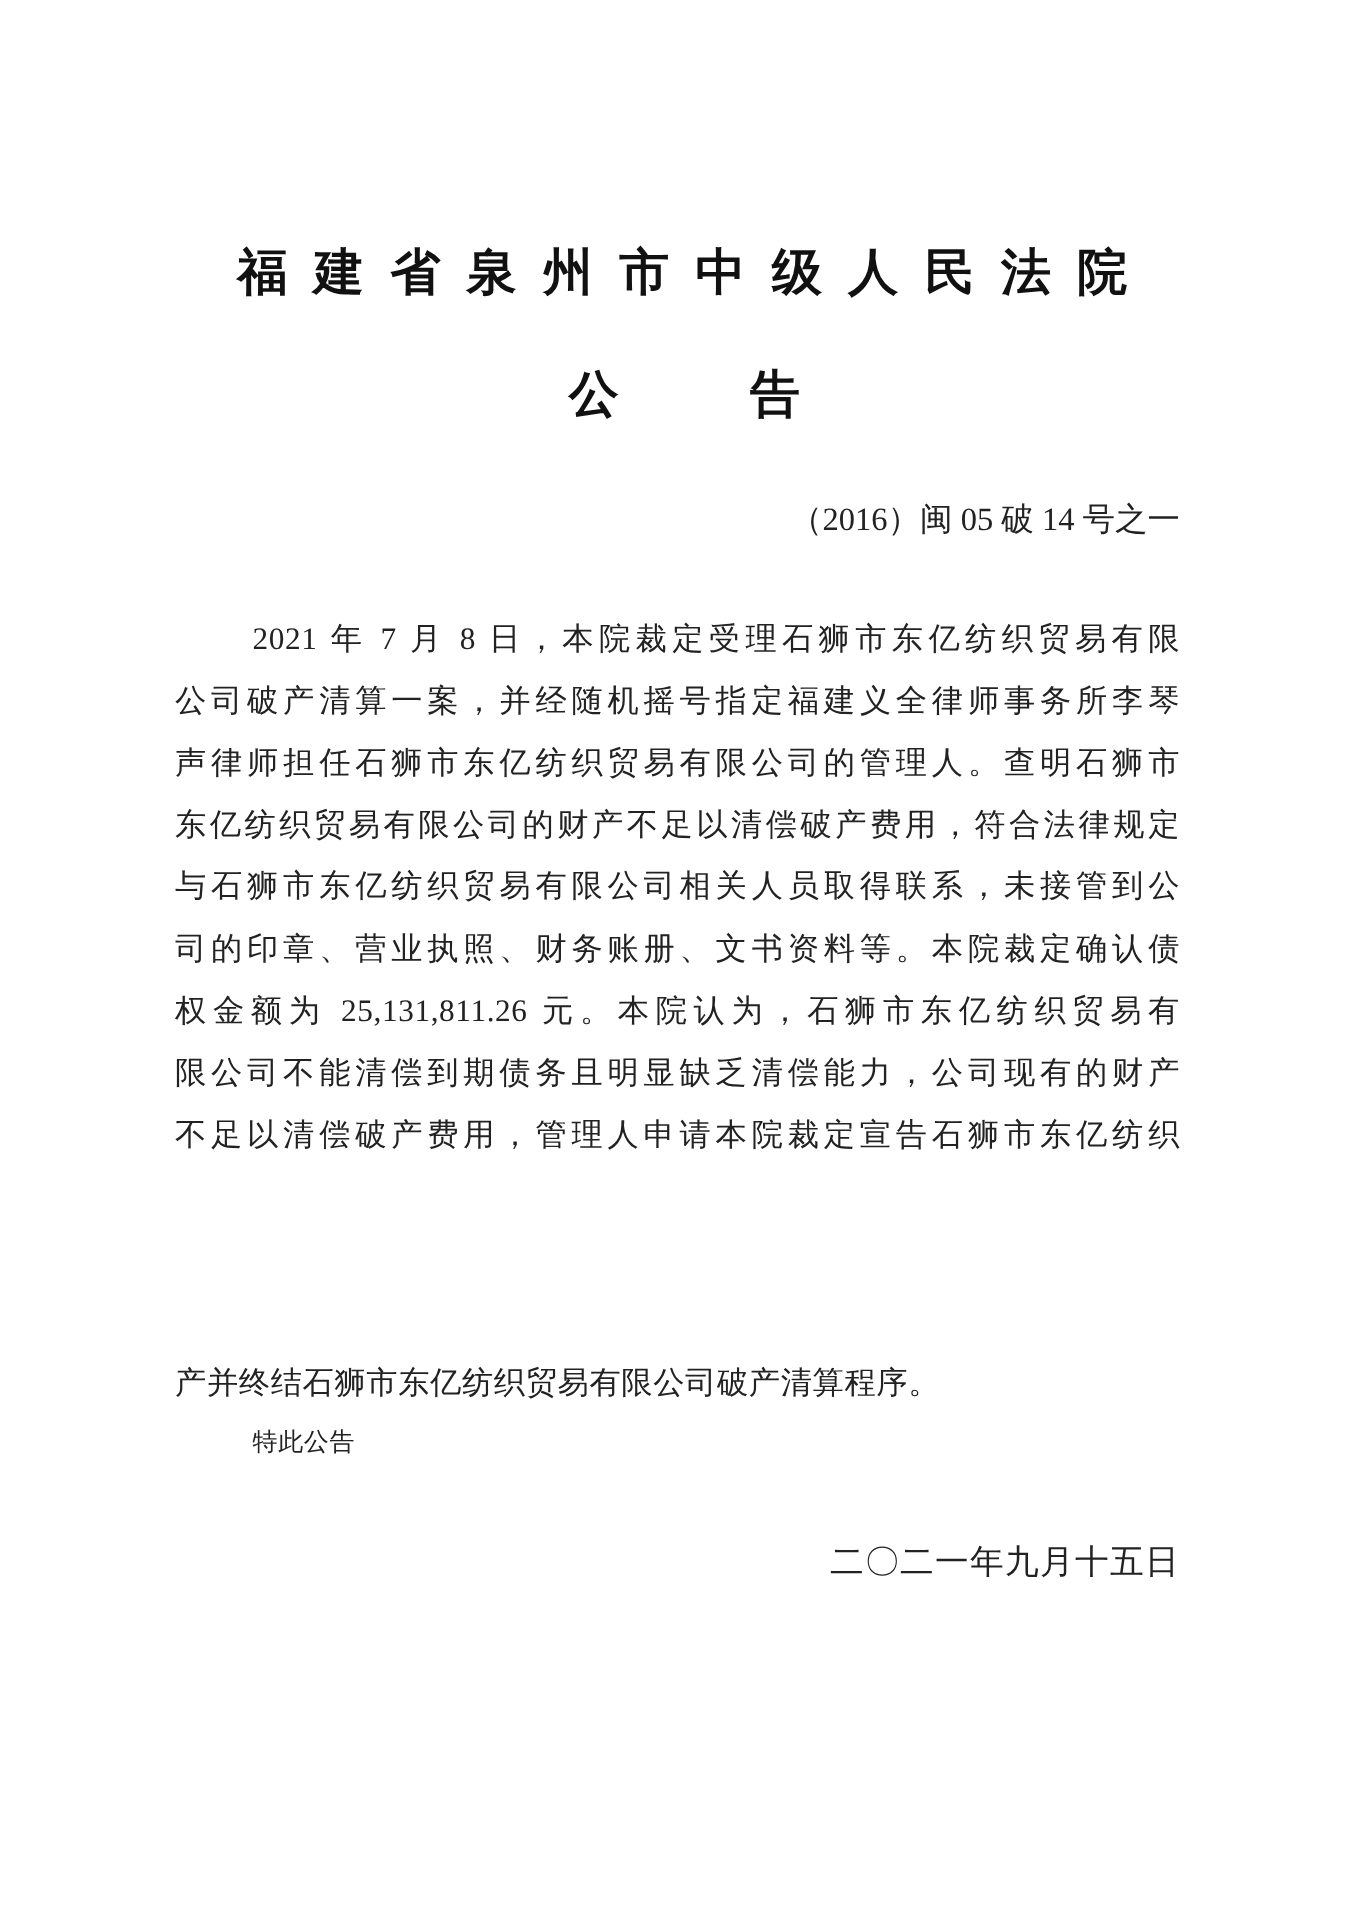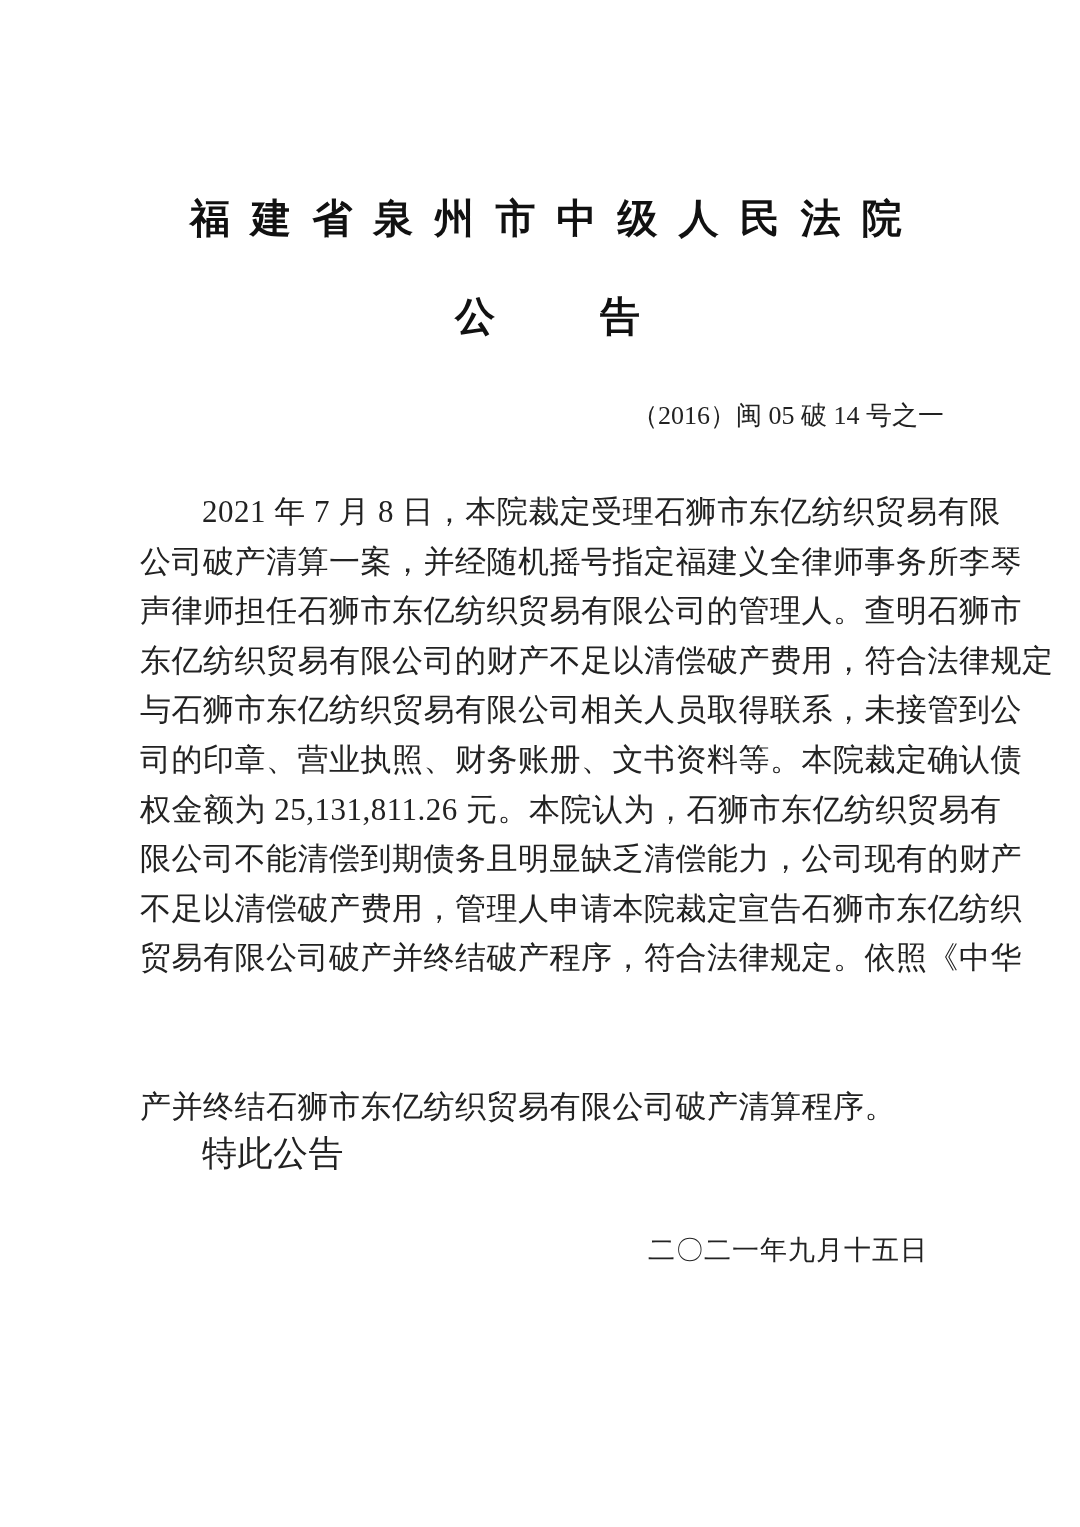--- a/index.html
+++ b/index.html
@@ -59,44 +59,44 @@
       line-height: 40px;
       color: #222222;
       white-space: nowrap;
       font-family: "Liberation Serif", "DejaVu Serif", serif;
     }
     .body-line {
       position: absolute;
       left: 140px;
       width: 804px;
       height: 40px;
-      font-size: 31px;
+      font-size: 25px;
       line-height: 40px;
       color: #222222;
       white-space: nowrap;
       text-align: justify;
       text-align-last: justify;
       font-family: "Liberation Serif", "DejaVu Serif", serif;
       letter-spacing: 0.5px;
     }
     .body-line.first { left: 202px; width: 742px; }
     .body-line.last { text-align-last: left; }
     .closing {
       position: absolute;
       left: 202px;
       top: 1131px;
-      font-size: 35px;
+      font-size: 20px;
       line-height: 40px;
       color: #222222;
       white-space: nowrap;
       letter-spacing: 0.5px;
     }
     .date {
       position: absolute;
-      right: 152px;
+      right: 136px;
       top: 1230px;
       font-size: 27px;
       line-height: 40px;
       color: #222222;
       white-space: nowrap;
       letter-spacing: 1px;
     }
   </style>
 </head>
 <body>
@@ -127,21 +127,20 @@
 
   <div class="body-line first" style="top:492px;">2021 年 7 月 8 日，本院裁定受理石狮市东亿纺织贸易有限</div>
   <div class="body-line" style="top: 541.6px;">公司破产清算一案，并经随机摇号指定福建义全律师事务所李琴</div>
   <div class="body-line" style="top: 591.2px;">声律师担任石狮市东亿纺织贸易有限公司的管理人。查明石狮市</div>
   <div class="body-line" style="top: 640.8px;">东亿纺织贸易有限公司的财产不足以清偿破产费用，符合法律规定</div>
   <div class="body-line" style="top: 690.4px;">与石狮市东亿纺织贸易有限公司相关人员取得联系，未接管到公</div>
   <div class="body-line" style="top: 740px;">司的印章、营业执照、财务账册、文书资料等。本院裁定确认债</div>
   <div class="body-line" style="top: 789.6px;">权金额为 25,131,811.26 元。本院认为，石狮市东亿纺织贸易有</div>
   <div class="body-line" style="top: 888.8px;">不足以清偿破产费用，管理人申请本院裁定宣告石狮市东亿纺织</div>
   <div class="body-line" style="top: 839.2px;">限公司不能清偿到期债务且明显缺乏清偿能力，公司现有的财产</div>
-  <div class="body-line" style="top: 938.4px;">贸易有限公司破产并终结破产程序，符合法律规定。依照《中华</div>
   <div class="body-line last" style="top: 1087.2px; width: auto;">产并终结石狮市东亿纺织贸易有限公司破产清算程序。</div>
 
   <div class="closing" style="left: 202px; top: 1132.8px;">
     <span>特此公告</span>
   </div>
 
   <div class="date">二〇二一年九月十五日</div>
 
 </div>
 

